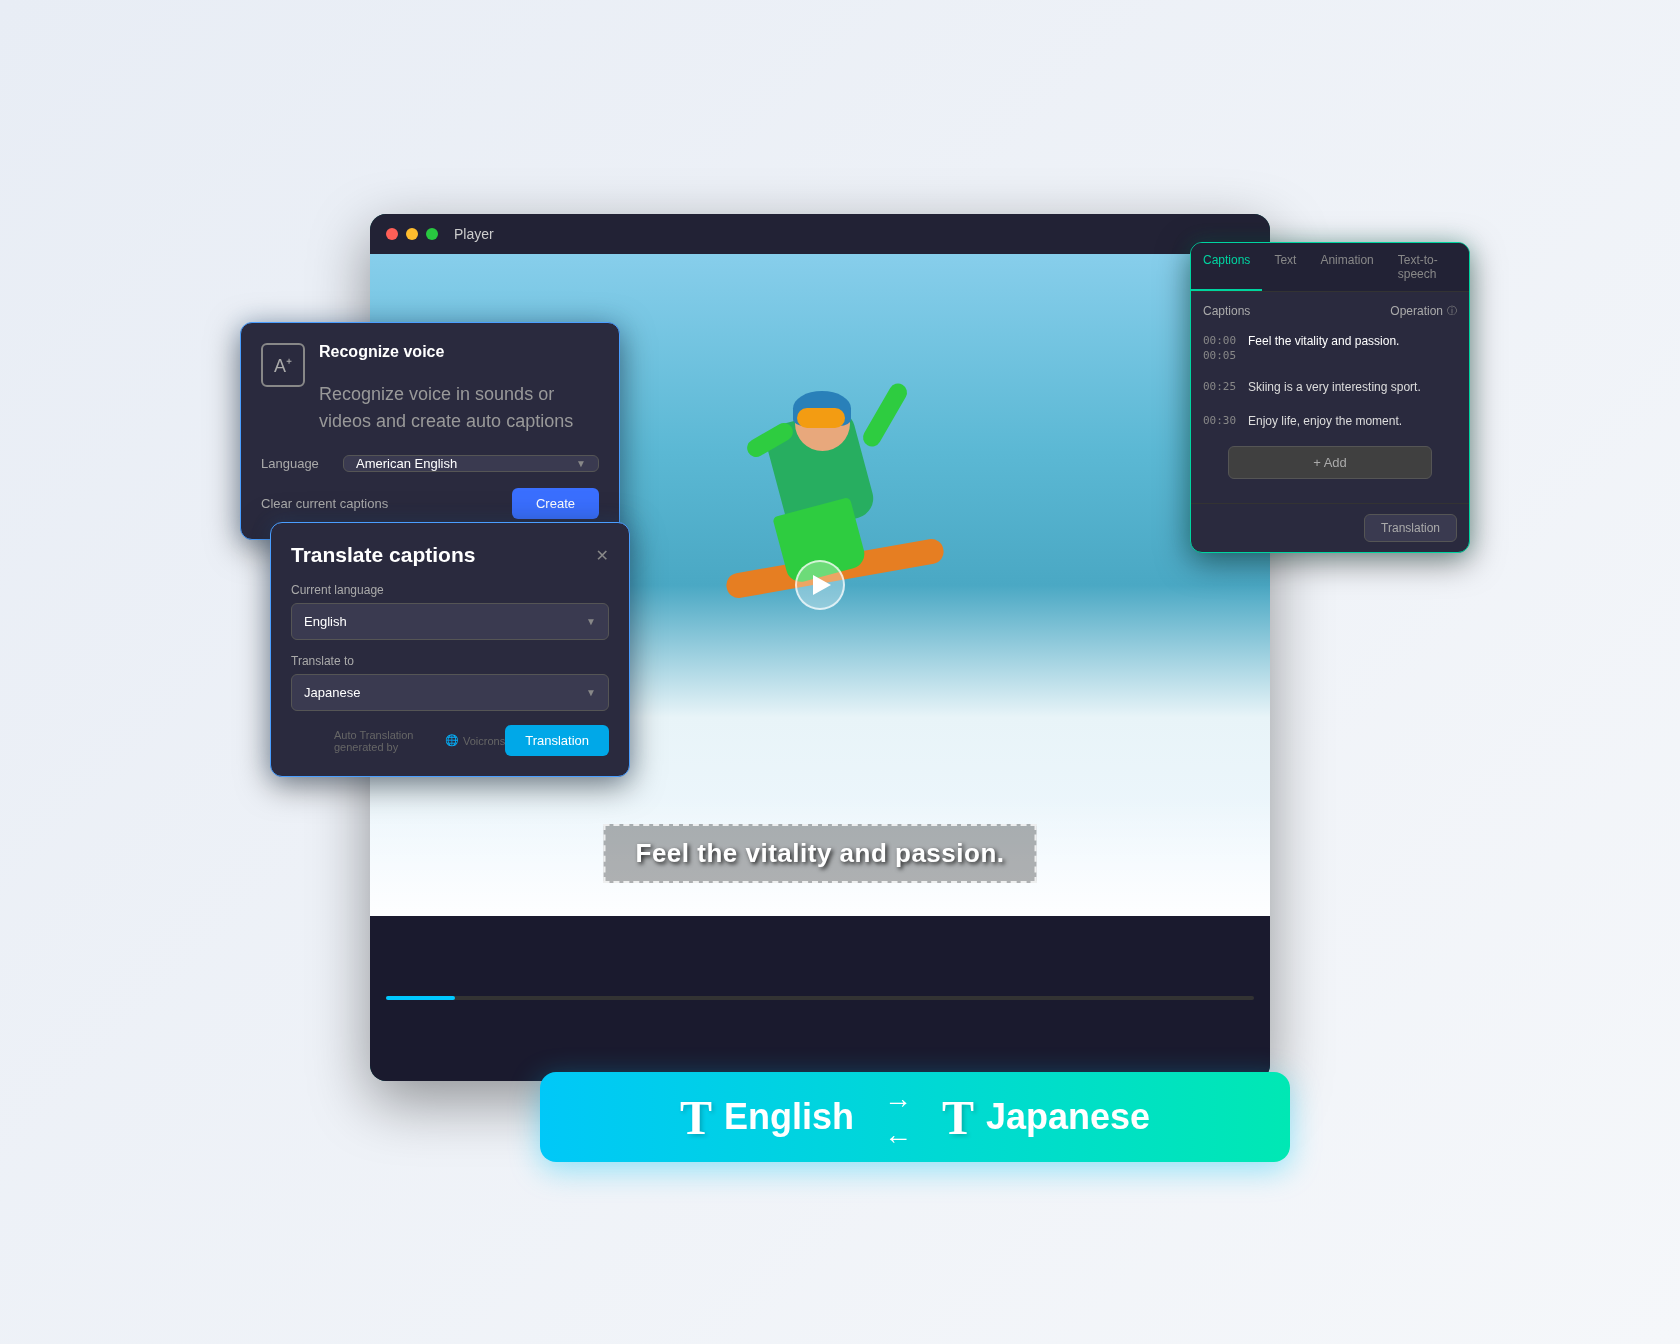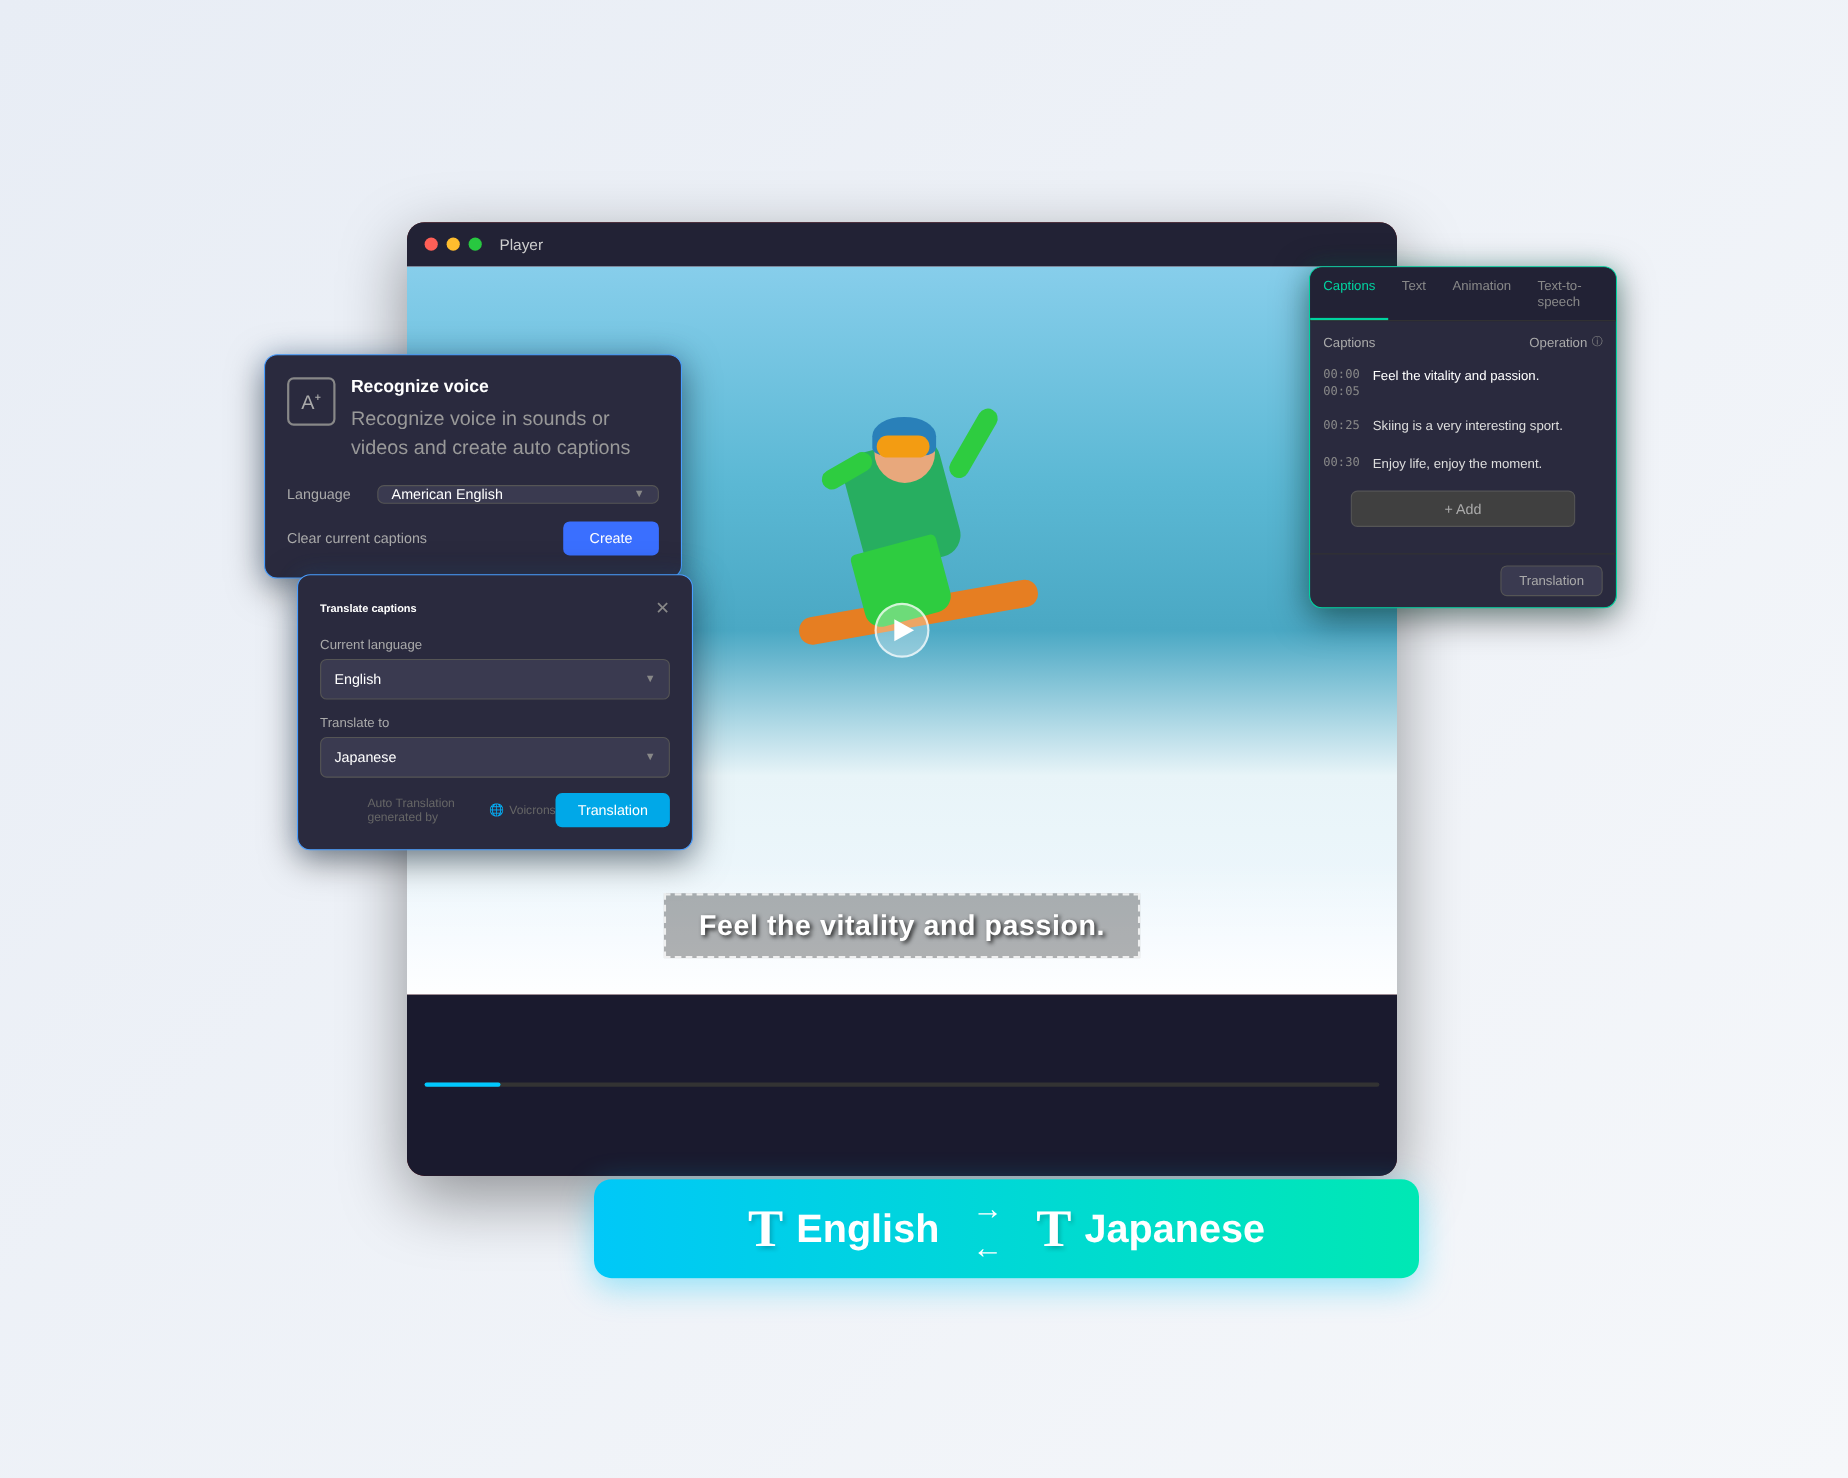--- a/index.html
+++ b/index.html
@@ -17,25 +17,25 @@
 
     .scene {
       position: relative;
       width: 1200px;
       height: 1100px;
     }
 
     
     .player-window {
       position: absolute;
-      top: 80px;
+      top: 92px;
       left: 130px;
       width: 900px;
       height: 867px;
-      background: #7f1d1d;
+      background: #0f766e;
       border-radius: 16px;
       overflow: hidden;
       box-shadow: 0 20px 60px rgba(0,0,0,0.4);
     }
 
     .player-titlebar {
       background: #222235;
       height: 40px;
       display: flex;
       align-items: center;
@@ -314,21 +314,21 @@
 
     .recognize-icon-inner {
       color: #aaa;
       font-size: 18px;
     }
 
     .recognize-title {
       color: #fff;
       font-size: 16px;
       font-weight: 600;
-      margin-bottom: 6px;
+      margin-bottom: 20px;
     }
 
     .recognize-desc {
       color: #999;
       font-size: 18px;
       line-height: 1.5;
     }
 
     .recognize-row {
       display: flex;
@@ -402,21 +402,21 @@
 
     .translate-titlebar {
       display: flex;
       align-items: center;
       justify-content: space-between;
       margin-bottom: 16px;
     }
 
     .translate-title {
       color: #fff;
-      font-size: 10px;
+      font-size: 21px;
       font-weight: 600;
     }
 
     .close-icon {
       color: #888;
       font-size: 16px;
       cursor: pointer;
     }
 
     .translate-field-label {

